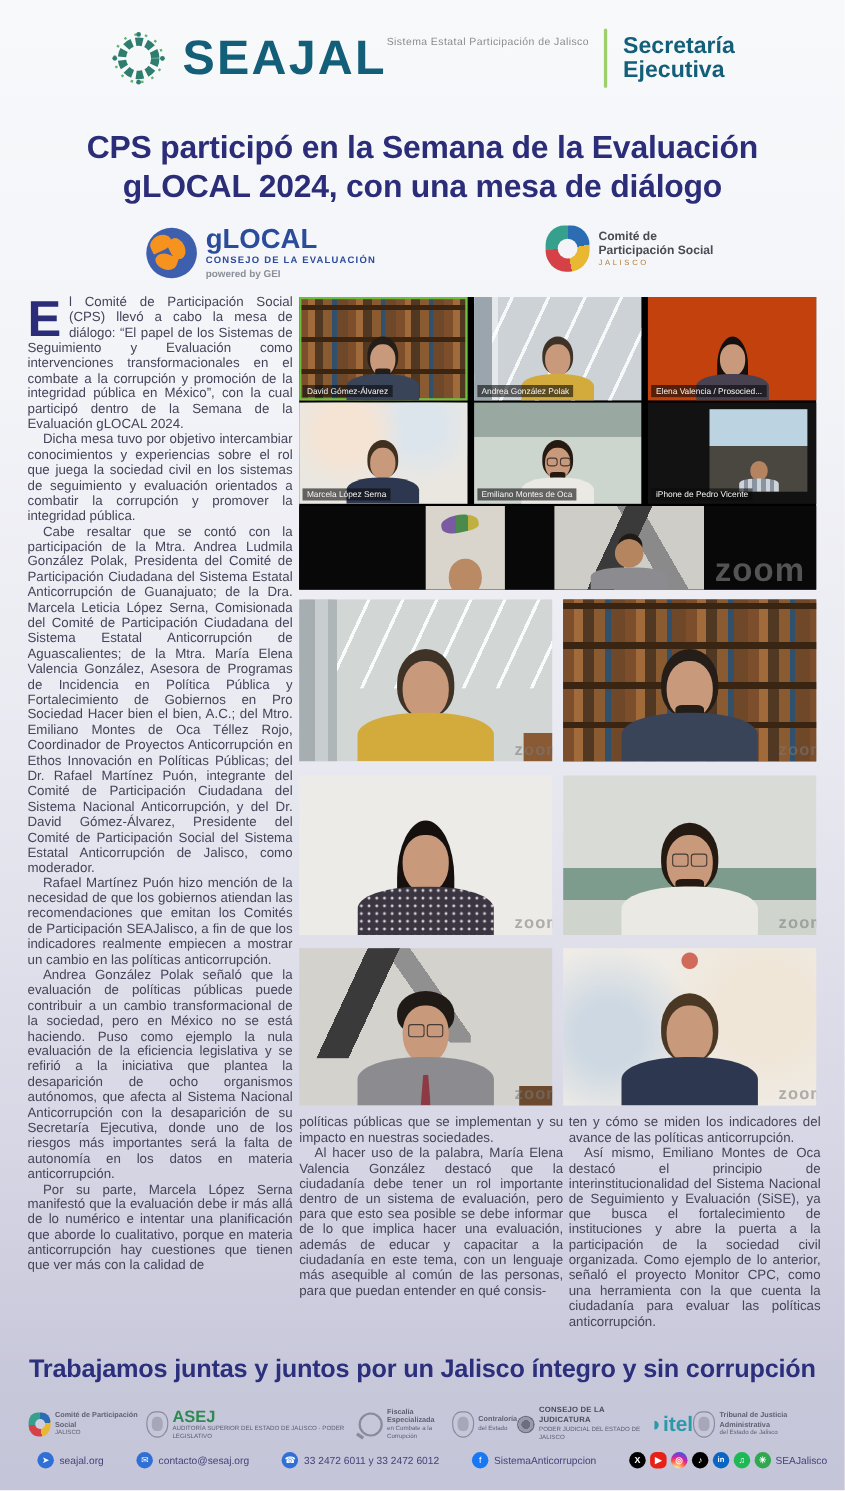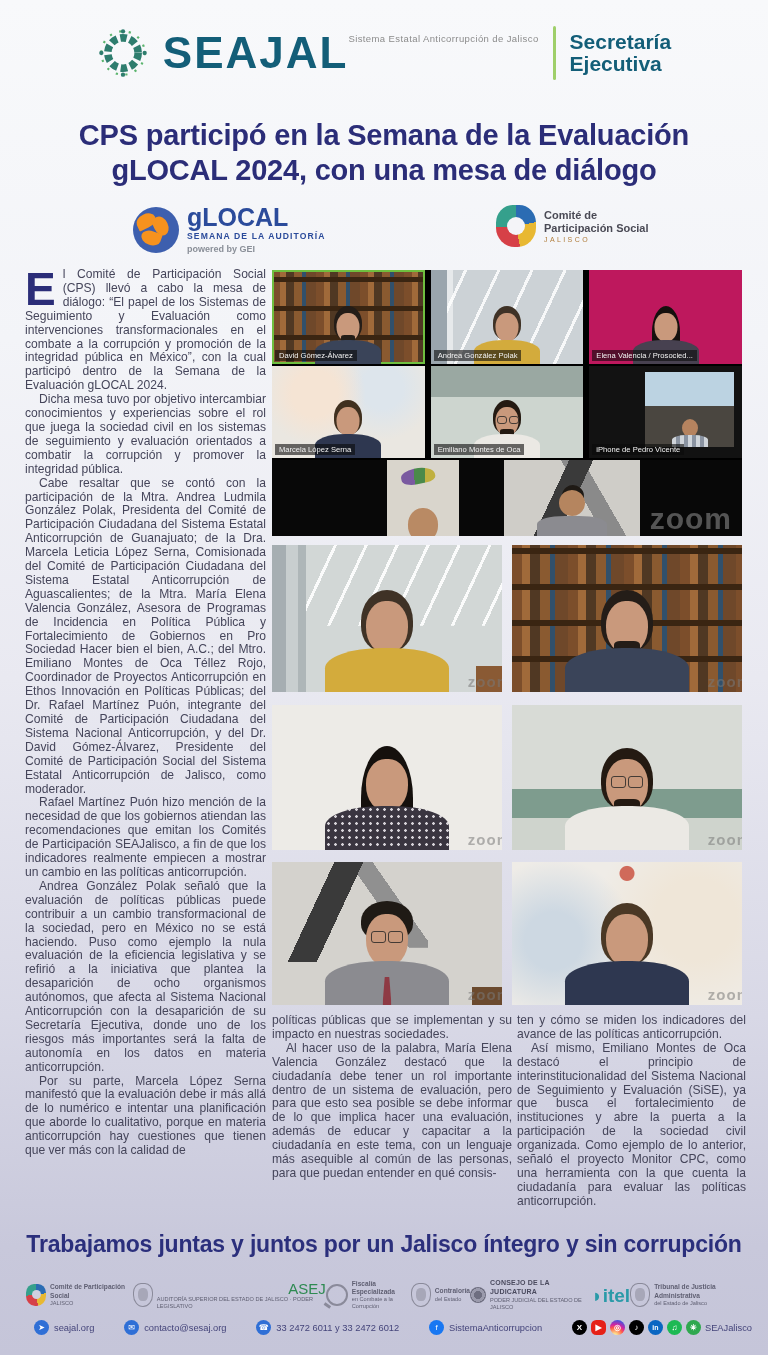--- a/index.html
+++ b/index.html
@@ -82,21 +82,21 @@
   .grow .vt{flex:1;}
   .vt{background:#222;}
   .t-david{--hair:#241d18;--shirt:#3a4459;outline:2px solid #6fbf3f;outline-offset:-2px;
     background:#5d3c22;
     background-image:repeating-linear-gradient(0deg,transparent 0 24px,#3a2512 24px 29px),
       repeating-linear-gradient(90deg,#7c4e2b 0 8px,#a06a3a 8px 14px,#503823 14px 22px,#8a5a30 22px 30px,#31506b 30px 34px,#6f482a 34px 44px);}
   .t-andrea{--hair:#3f3226;--shirt:#d3ab3c;
     background:#ccd2d6;
     background-image:linear-gradient(90deg,#9aa5ad 0 16px,rgba(255,255,255,.5) 16px 22px,transparent 22px),
       repeating-linear-gradient(115deg,rgba(255,255,255,.85) 0 3px,transparent 3px 30px);}
-  .t-elena{--hair:#15100d;--shirt:#474150;background:#be185d;}
+  .t-elena{--hair:#15100d;--shirt:#474150;background:#c2410c;}
   .t-marcela{--hair:#40301f;--shirt:#2e3750;
     background:radial-gradient(circle at 28% 30%,#f5e4d4 0 18%,transparent 40%),
       radial-gradient(circle at 72% 24%,#dde5ec 0 16%,transparent 40%),#eae7e1;}
   .t-emiliano{--hair:#241a12;--shirt:#ebe9e4;
     background:linear-gradient(180deg,#9aa8a2 0 34%,#cdd5cf 34% 100%);}
   .t-pedro{--hair:#1c1712;--shirt:#9aa4b2;background:#121212;}
   .t-pedro .car{position:absolute;right:8px;top:6px;width:58%;height:82%;
     background:linear-gradient(180deg,#bcd3e2 0 45%,#4a4640 45%);overflow:hidden;}
   .t-pedro .car .h2{position:absolute;left:50%;transform:translateX(-50%);bottom:10px;width:16px;height:18px;border-radius:50%;background:#b5835f;}
   .t-pedro .car .b2{position:absolute;left:50%;transform:translateX(-50%);bottom:0;width:36px;height:12px;border-radius:40% 40% 0 0;
@@ -149,21 +149,21 @@
     font-size:23px;font-weight:bold;color:#2b2f7c;letter-spacing:-.2px;}
   .partners{position:absolute;top:1272px;left:26px;right:20px;height:46px;
     display:flex;justify-content:space-between;align-items:center;}
   .partner{display:flex;align-items:center;gap:4px;color:#5f5f72;}
   .partner .pname{font-size:6.6px;font-weight:bold;line-height:1.25;}
   .partner .psub{font-size:5.6px;line-height:1.25;}
   .p-ico{flex:0 0 auto;}
   .ico-knot{width:20px;height:22px;border-radius:40% 40% 46% 46%;
     background:conic-gradient(#2b6cb3 0 22%,#e8b832 22% 47%,#d64047 47% 74%,#35a08c 74%);position:relative;}
   .ico-knot::after{content:"";position:absolute;left:6px;top:6px;width:9px;height:9px;border-radius:50%;background:#cfcfe0;}
-  .asej-txt{font-size:15px;font-weight:normal;color:#2e8a52;line-height:1;text-align:right;}
+  .asej-txt{font-size:15px;font-weight:bold;color:#2e8a52;line-height:1;}
   .ico-crest{width:18px;height:22px;border:1.3px solid #8a8a9a;border-radius:40% 40% 50% 50%;position:relative;}
   .ico-crest::after{content:"";position:absolute;left:4px;top:4px;right:4px;bottom:5px;border-radius:40%;background:#a7a7b8;}
   .ico-mag{width:18px;height:18px;border:2px solid #8a8a9a;border-radius:50%;position:relative;}
   .ico-mag::after{content:"";position:absolute;left:-4px;bottom:-2px;width:7px;height:2.5px;background:#8a8a9a;transform:rotate(35deg);}
   .ico-seal{width:16px;height:16px;border-radius:50%;background:radial-gradient(circle,#6e6e80 0 35%,#9a9aac 36% 60%,#6e6e80 61%);}
   .itel-txt{font-size:19px;font-weight:bold;color:#2a9aa8;line-height:1;}
   .itel-txt i{color:#2a9aa8;font-style:normal;}
   .judic .pname{font-size:7px;letter-spacing:.2px;color:#4a4a5e;}
   .contact{position:absolute;top:1320px;left:34px;right:16px;display:flex;align-items:center;gap:10px;}
   .citem{display:flex;align-items:center;gap:5px;}
@@ -191,40 +191,40 @@
     <svg class="knot" viewBox="0 0 48 48">
       <circle cx="24" cy="24" r="14" fill="none" stroke="#2e7d6e" stroke-width="7" stroke-dasharray="6 3"></circle>
       <circle cx="24" cy="24" r="20" fill="none" stroke="#5cb56e" stroke-width="2" stroke-dasharray="2 7"></circle>
       <circle cx="24" cy="4" r="2" fill="#2e7d6e"></circle>
         <circle cx="44" cy="24" r="2" fill="#2e7d6e"></circle>
       <circle cx="24" cy="44" r="2" fill="#2e7d6e"></circle>
         <circle cx="4" cy="24" r="2" fill="#2e7d6e"></circle>
     </svg>
     <div class="brandblock">
       <div class="brand">SEAJAL</div>
-      <div class="brand-tag">Sistema Estatal Anticorrupción de Jalisco</div>
+      <div class="brand-tag">Sistema Estatal Participación de Jalisco</div>
     </div>
     <div class="hdr-div"></div>
     <div class="division">
       <div>Secretaría</div>
       <div>Ejecutiva</div>
     </div>
   </div>
 
   <div class="title">CPS participó en la Semana de la Evaluación gLOCAL 2024, con una mesa de diálogo</div>
 
   <div class="glocal">
     <div class="glocal-mark">
       <i class="p1"></i>
         <i class="p2"></i>
         <i class="p3"></i>
     </div>
     <div class="glocal-txt">
       <div class="g1">gLOCAL</div>
-      <div class="g2">SEMANA DE LA AUDITORÍA</div>
+      <div class="g2">CONSEJO DE LA EVALUACIÓN</div>
       <div class="g3">powered by GEI</div>
     </div>
   </div>
   <div class="cpslogo">
     <div class="cps-mark"></div>
     <div class="cps-txt">
       <div class="c1">Comité de</div>
       <div class="c2">Participación Social</div>
       <div class="c3">JALISCO</div>
     </div>

